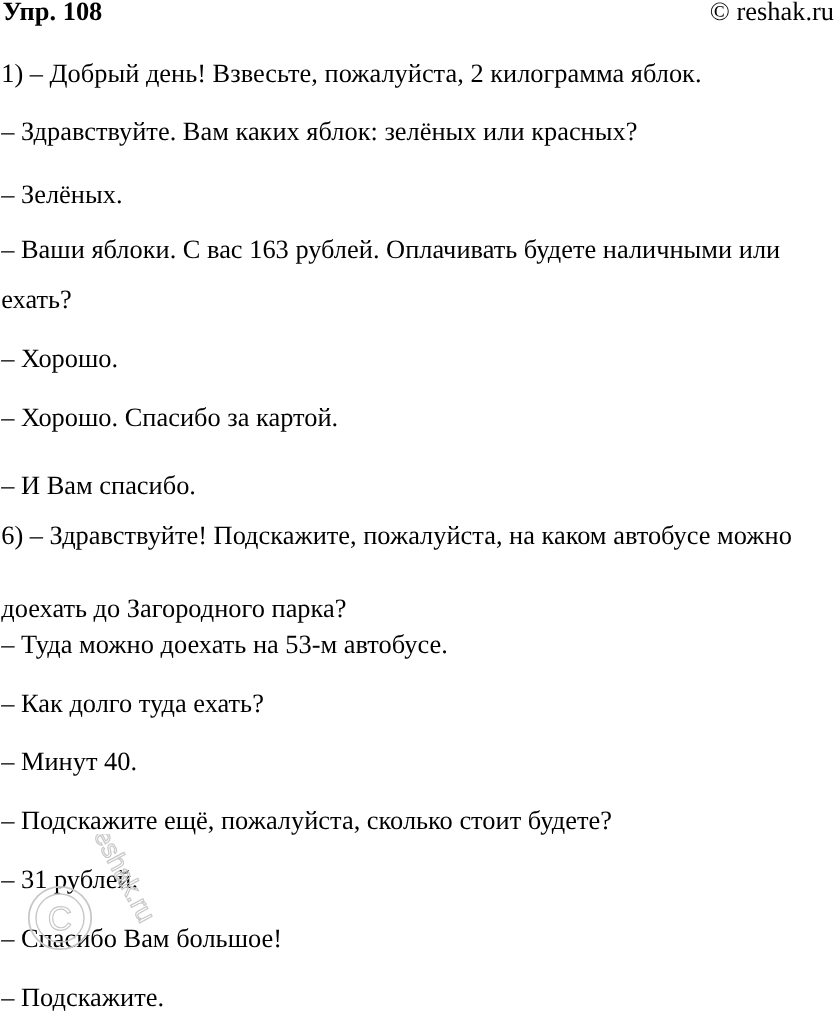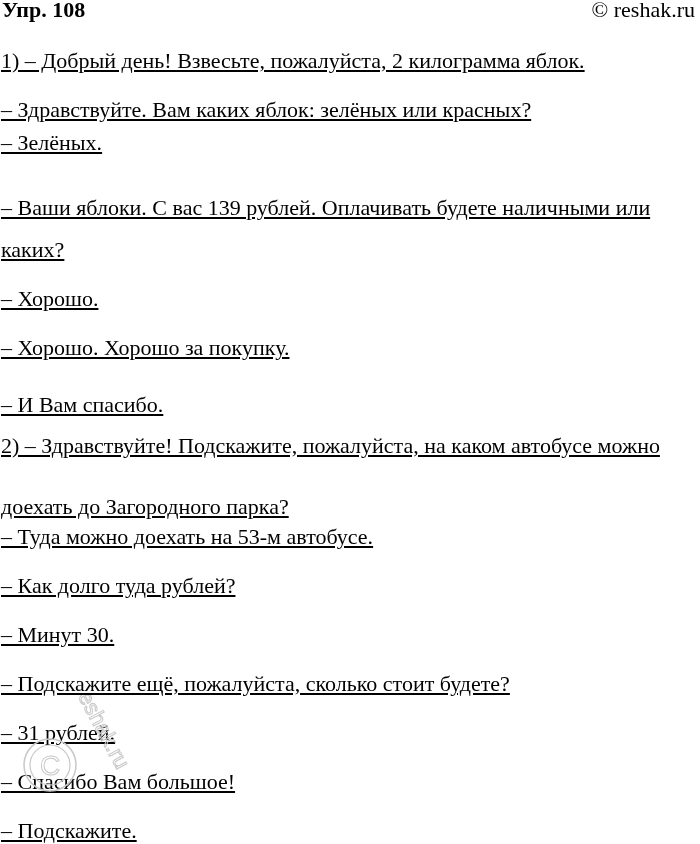--- a/index.html
+++ b/index.html
@@ -39,21 +39,20 @@
       font-size: 22px;
       line-height: 24px;
       white-space: nowrap;
     }
     .line {
       position: absolute;
       left: 1px;
       font-size: 22px;
       line-height: 24px;
       white-space: nowrap;
-      text-decoration: underline;
     }
     .watermark {
       position: absolute;
       left: 18px;
       top: 695px;
       width: 120px;
       height: 110px;
       pointer-events: none;
     }
   </style>
@@ -61,31 +60,31 @@
 <body>
 
 <div class="header">
   <div class="title">Упр. 108</div>
   <div class="copyright">© reshak.ru</div>
 </div>
 
 <div>
   <div class="line" style="top:49px">1) – Добрый день! Взвесьте, пожалуйста, 2 килограмма яблок.</div>
   <div class="line" style="top:98px">– Здравствуйте. Вам каких яблок: зелёных или красных?</div>
-  <div class="line" style="top:131px">– Зелёных.</div>
-  <div class="line" style="top:196px">– Ваши яблоки. С вас 139 рублей. Оплачивать будете наличными или</div>
-  <div class="line" style="top:238px">каких?</div>
+  <div class="line" style="top:150px">– Зелёных.</div>
+  <div class="line" style="top:196px">– Ваши яблоки. С вас 163 рублей. Оплачивать будете наличными или</div>
+  <div class="line" style="top:238px">ехать?</div>
   <div class="line" style="top:287px">– Хорошо.</div>
-  <div class="line" style="top:336px">– Хорошо. Хорошо за покупку.</div>
+  <div class="line" style="top:336px">– Хорошо. Спасибо за картой.</div>
   <div class="line" style="top:393px">– И Вам спасибо.</div>
-  <div class="line" style="top:434px">2) – Здравствуйте! Подскажите, пожалуйста, на каком автобусе можно</div>
+  <div class="line" style="top:434px">6) – Здравствуйте! Подскажите, пожалуйста, на каком автобусе можно</div>
   <div class="line" style="top:495px">доехать до Загородного парка?</div>
   <div class="line" style="top:525px">– Туда можно доехать на 53-м автобусе.</div>
-  <div class="line" style="top:574px">– Как долго туда рублей?</div>
-  <div class="line" style="top:623px">– Минут 30.</div>
+  <div class="line" style="top:574px">– Как долго туда ехать?</div>
+  <div class="line" style="top:623px">– Минут 40.</div>
   <div class="line" style="top:672px">– Подскажите ещё, пожалуйста, сколько стоит будете?</div>
   <div class="line" style="top:721px">– 31 рублей.</div>
   <div class="line" style="top:770px">– Спасибо Вам большое!</div>
   <div class="line" style="top:819px">– Подскажите.</div>
 </div>
 
 <svg class="watermark" viewBox="0 0 120 110">
   <circle cx="32" cy="70" r="26" fill="none" stroke="#c8c8c8" stroke-width="1.5"></circle>
   <circle cx="32" cy="70" r="20" fill="none" stroke="#c8c8c8" stroke-width="1.2"></circle>
   <text x="32" y="80" text-anchor="middle" font-family="Liberation Sans, sans-serif" font-size="28" fill="none" stroke="#c8c8c8" stroke-width="1">C</text>

